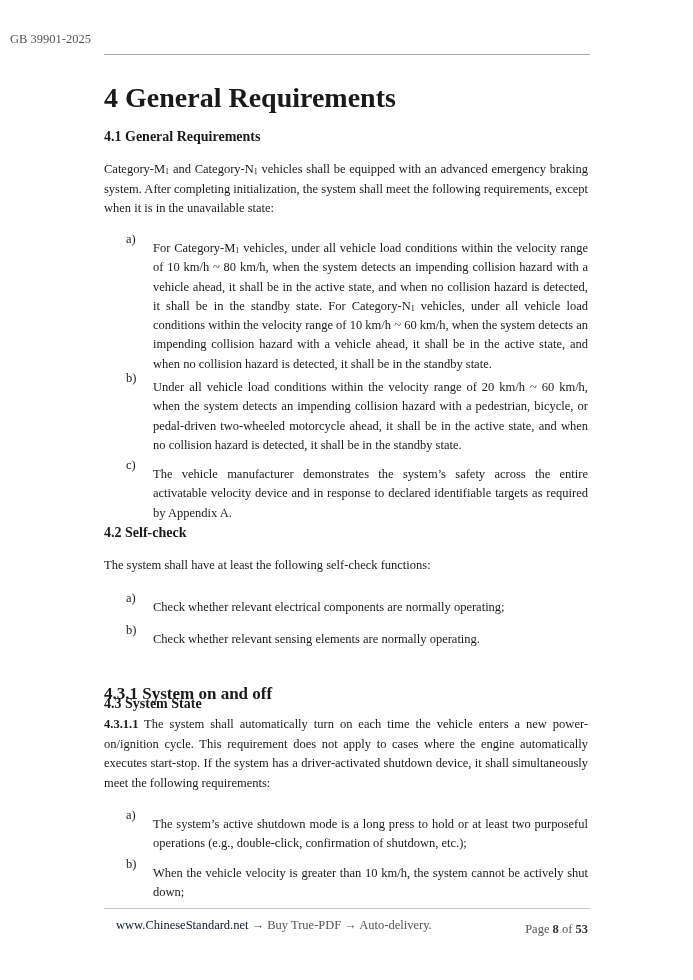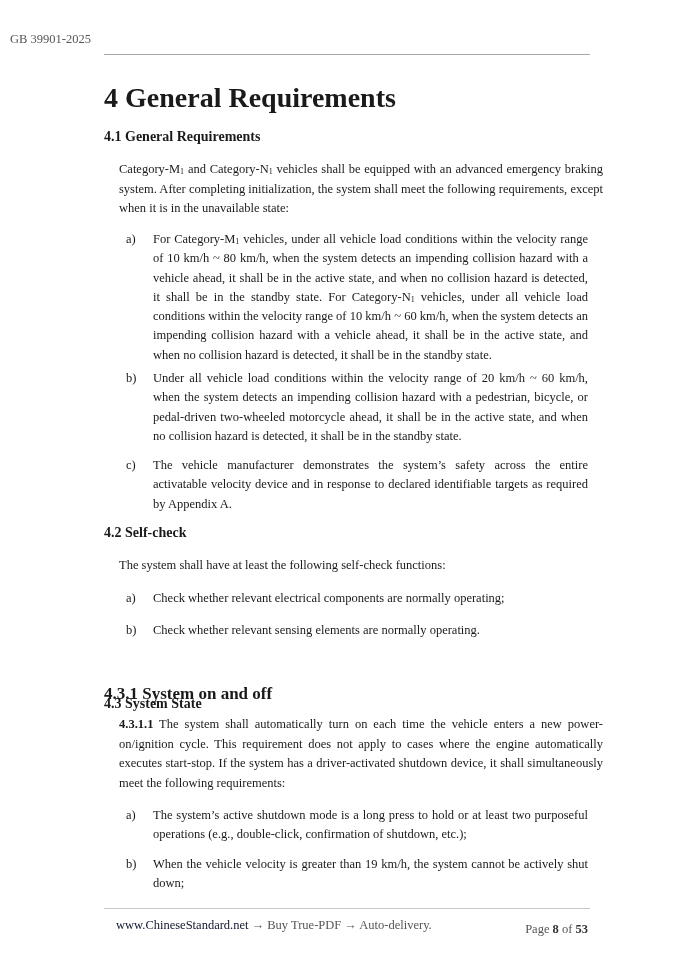--- a/index.html
+++ b/index.html
@@ -17,27 +17,27 @@
       border-top: 1px solid #a8a8a8;
     }
     .content { position: absolute; left: 104px; top: 80px; width: 484px; }
     h1 {
       font-size: 28px; font-weight: bold; margin: 0; line-height: 30px;
       position: absolute; top: 3px; left: 0;
     }
     .h2 { font-size: 14px; font-weight: bold; position: absolute; left: 0; line-height: 18px; }
     .h3 { font-size: 17px; font-weight: bold; position: absolute; left: 0; line-height: 18px; }
     .para {
-      position: absolute; left: 15px; width: 484px; font-size: 12.5px; line-height: 19.5px;
+      position: absolute; left: 0; width: 484px; font-size: 12.5px; line-height: 19.5px;
       text-align: justify;
       font-family: Liberation Serif, serif;
     }
     .item { position: absolute; left: 0; width: 484px; font-size: 12.5px; line-height: 19.3px; }
     .item .marker { position: absolute; left: 22px; top: 0; }
-    .item .text { position: absolute; left: 49px; width: 435px; text-align: justify; text-align-last: left; }
+    .item .text { position: absolute; left: 49px; width: 435px; text-align: justify; text-align-last: left; margin-top: 9px; }
     sub { font-size: 8px; vertical-align: -1px; line-height: 0; }
     b.num { font-weight: bold; }
     .footer-rule {
       position: absolute; left: 104px; top: 908px; width: 486px; height: 0;
       border-top: 1px solid #c8c8c8;
     }
     .footer {
       position: absolute; left: 104px; top: 918px; width: 484px; font-size: 12.5px; color: #555;
     }
     .footer .link { color: #0f172a; margin-left: 12px; }
@@ -94,21 +94,21 @@
 
   <div class="para" style="top:635px;"><b class="num">4.3.1.1</b><span> The system shall automatically turn on each time the vehicle enters a new power-on/ignition cycle. This requirement does not apply to cases where the engine automatically executes start-stop. If the system has a driver-activated shutdown device, it shall simultaneously meet the following requirements:</span></div>
 
   <div class="item" style="top:726px;">
     <span class="marker">a)</span>
     <div class="text">The system’s active shutdown mode is a long press to hold or at least two purposeful operations (e.g., double-click, confirmation of shutdown, etc.);</div>
   </div>
 
   <div class="item" style="top:775px;">
     <span class="marker">b)</span>
-    <div class="text">When the vehicle velocity is greater than 19 km/h, the system cannot be actively shut down;</div>
+    <div class="text">When the vehicle velocity is greater than 10 km/h, the system cannot be actively shut down;</div>
   </div>
 </div>
 
 <div class="footer-rule"></div>
 <div class="footer">
   <a class="link">www.ChineseStandard.net</a><span> → Buy True-PDF → Auto-delivery.</span>
   <span class="page"><span>Page </span><b>8</b><span> of </span><b>53</b></span>
 </div>
 
 </body></html>

